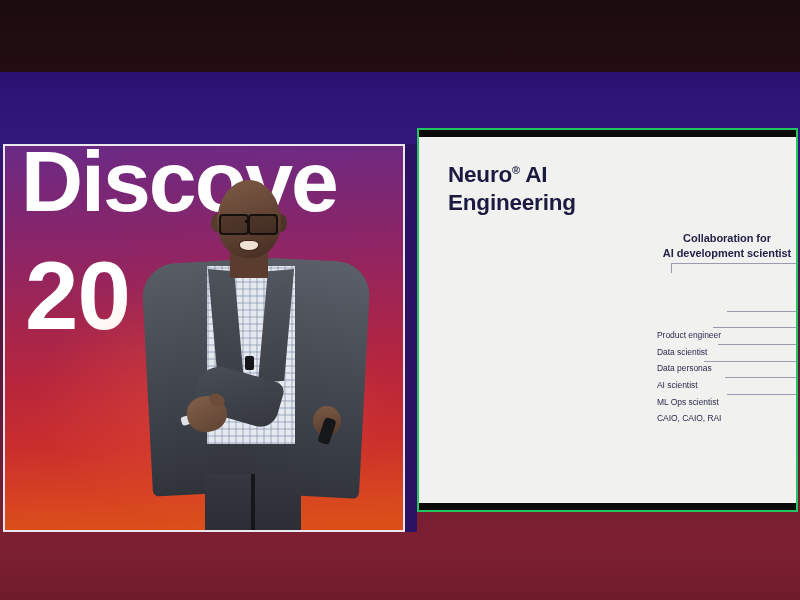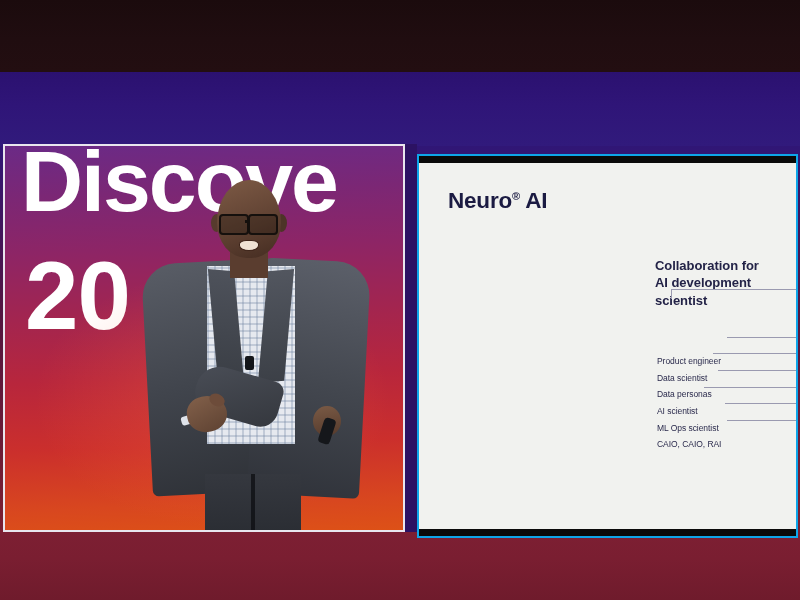--- a/index.html
+++ b/index.html
@@ -228,25 +228,25 @@
   }
   .sp-leg-split {
     position: absolute; left: 116px; top: 300px;
     width: 4px; height: 62px;
     background: rgba(12,14,17,0.75);
   }
 
   
   #slide-panel {
     left: 417px;
-    top: 154px;
+    top: 128px;
     width: 381px;
     height: 384px;
     background: #f1f2ef;
-    border: 2px solid #0ea5e9;
+    border: 2px solid #22c55e;
   }
   .slide-bar-top {
     position: absolute;
     left: 0; top: 0;
     width: 100%; height: 7px;
     background: #0a0a0a;
   }
   .slide-bar-bottom {
     position: absolute;
     left: 0; bottom: 0;
@@ -275,25 +275,25 @@
     line-height: 0;
   }
 
   .personas-block {
     position: absolute;
     left: 238px;
     top: 94px;
     width: 146px;
   }
   .personas-heading {
-    font-size: 13px;
+    font-size: 11px;
     font-weight: 700;
     line-height: 1.34;
     color: #232347;
-    text-align: left;
+    text-align: center;
     letter-spacing: -0.05px;
     width: 144px;
     margin-left: -2px;
   }
   .personas-bracket {
     position: absolute;
     left: 14px;
     top: 32px;
     width: 127px;
     height: 10px;
@@ -381,20 +381,21 @@
       <div class="sp-clicker"></div>
     </div>
   </div>
 
   <div class="panel" id="slide-panel">
     <div class="slide-bar-top"></div>
     <div class="slide-body">
 
       <div class="slide-title">
         <span>Neuro</span><sup>®</sup><span> AI</span><br>
+        <span>Engineering</span>
       </div>
 
       <div class="personas-block">
         <div class="personas-heading">
           <div>Collaboration for</div>
           <div>AI development scientist</div>
         </div>
         <div class="personas-bracket"></div>
 
         <div class="persona-list">

